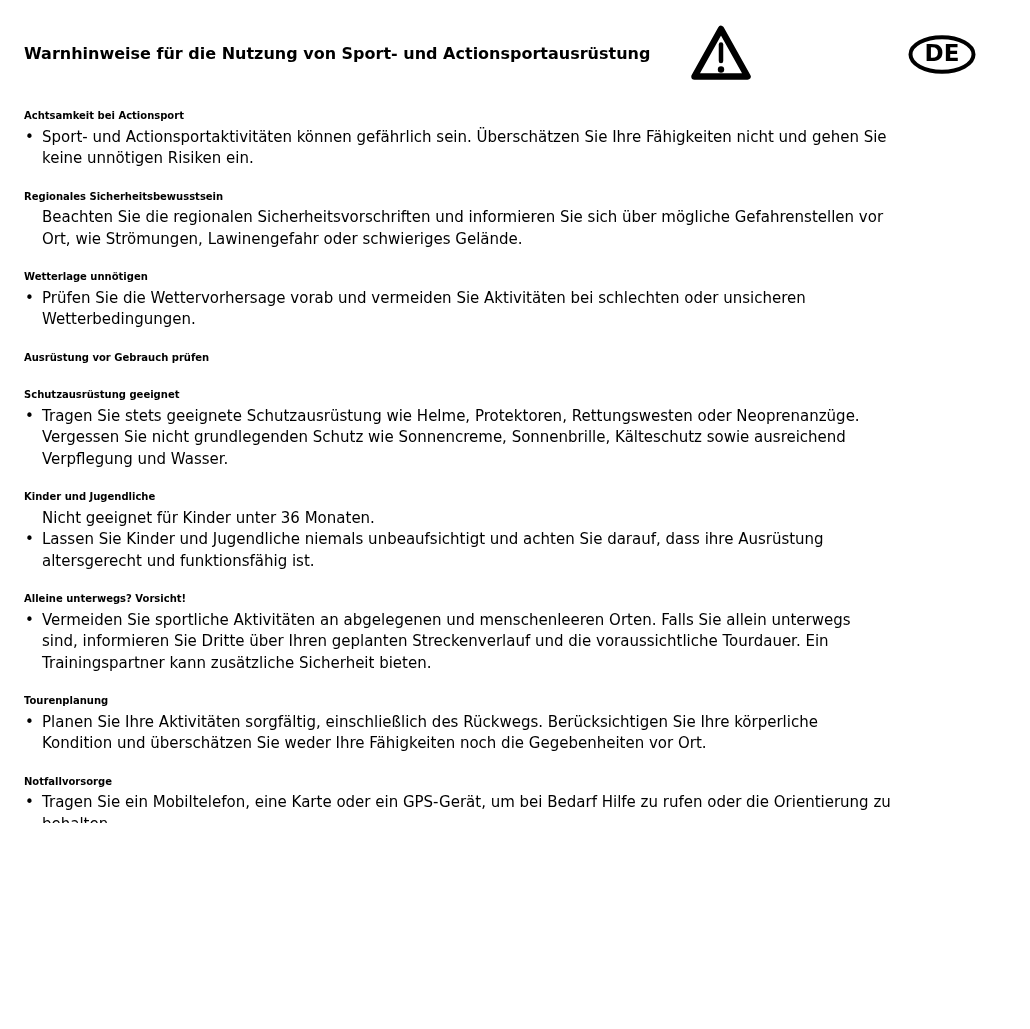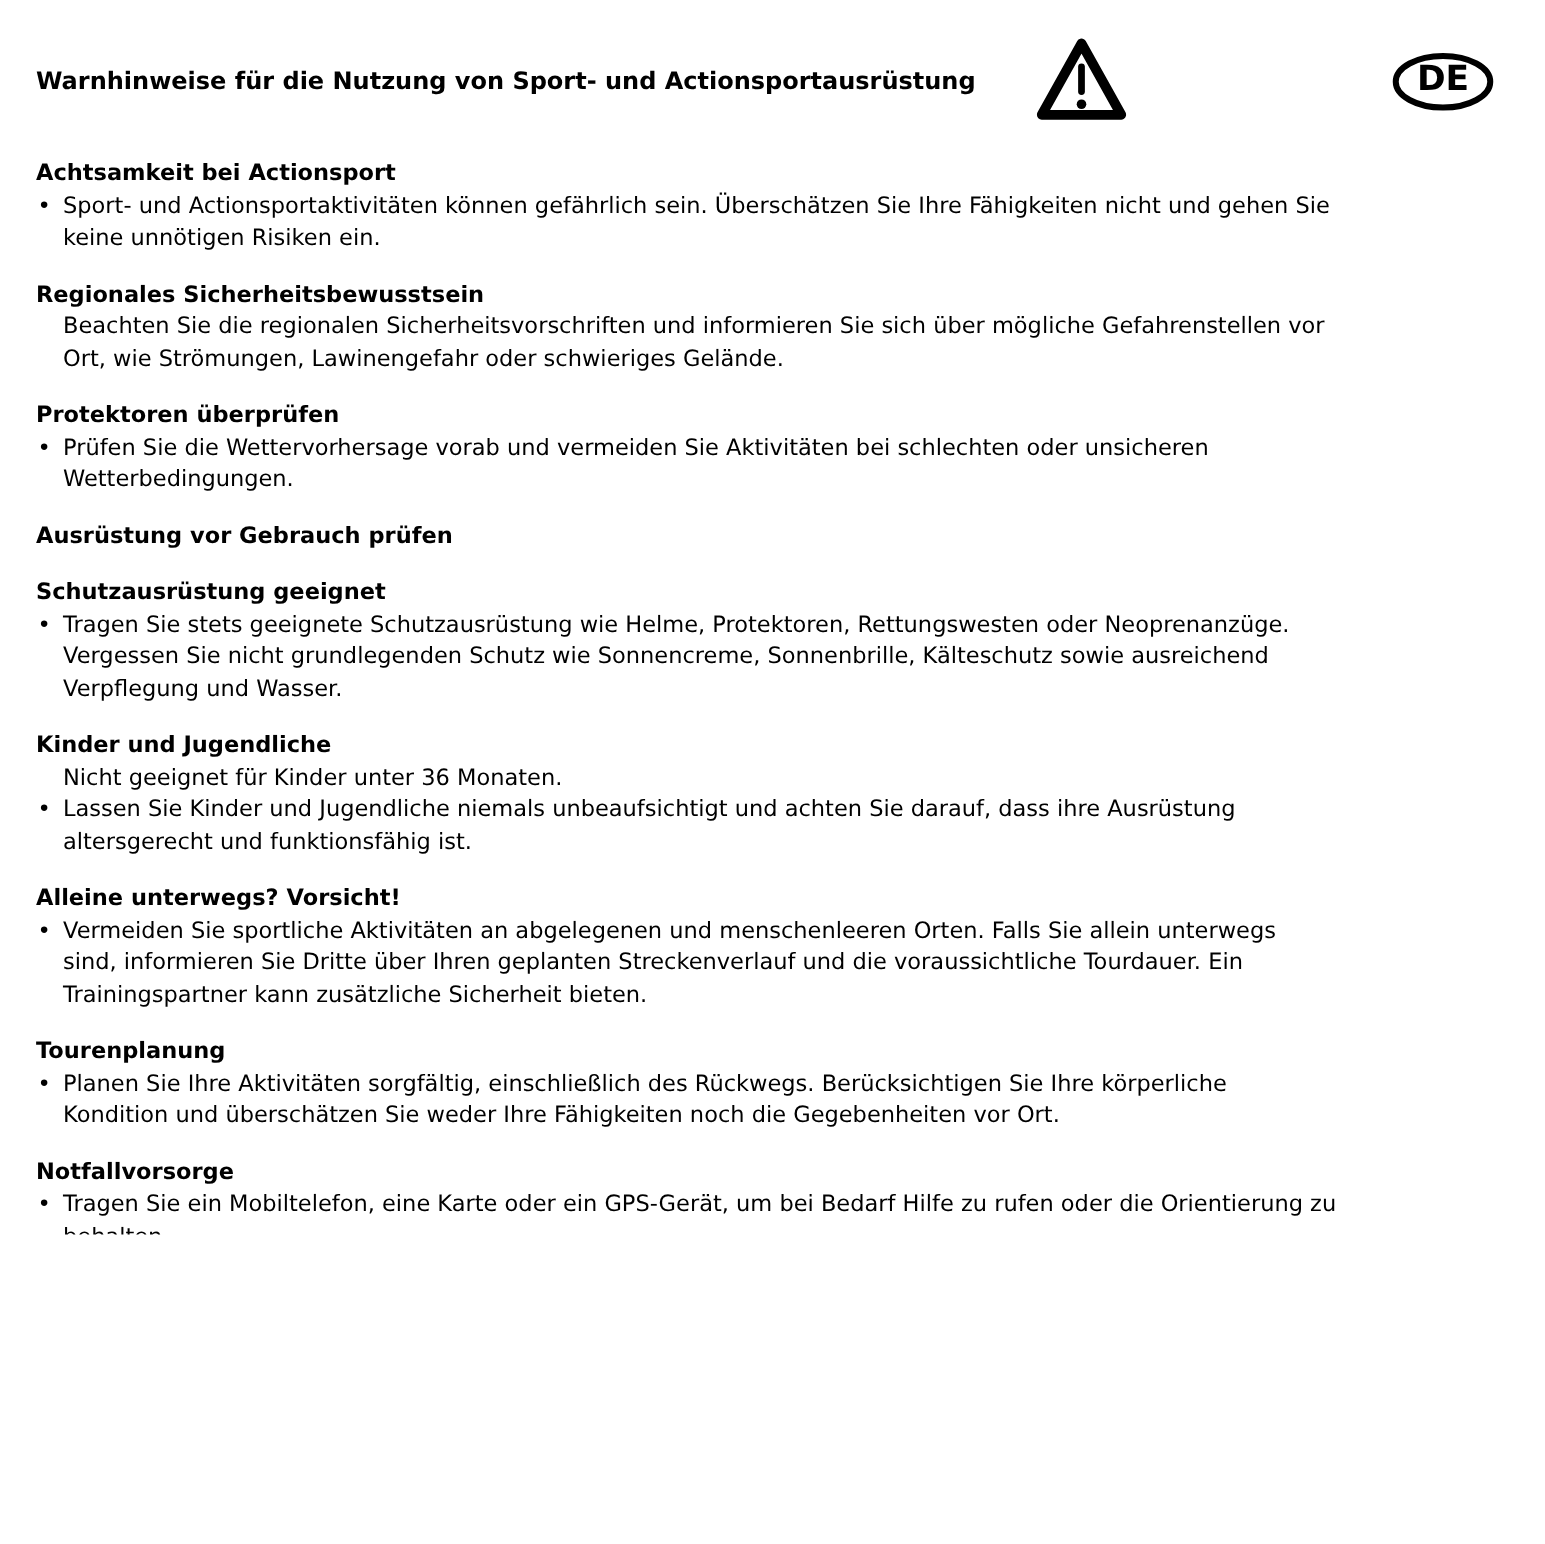--- a/index.html
+++ b/index.html
@@ -16,33 +16,33 @@
 
   
   .doc-header { position: relative; height: 105px; }
   .doc-title {
     position: absolute; left: 24px; top: 43px;
     margin: 0; font-size: 16px; font-weight: bold;
     white-space: nowrap;
   }
   .warning-icon { position: absolute; left: 691px; top: 24px; width: 60px; height: 58px; }
   .warning-icon svg { display: block; width: 100%; height: 100%; }
-  .lang-badge { position: absolute; left: 928px; top: 35px; width: 68px; height: 39px; }
+  .lang-badge { position: absolute; left: 908px; top: 35px; width: 68px; height: 39px; }
   .lang-badge svg { position: absolute; inset: 0; width: 100%; height: 100%; }
   .lang-badge .lang-label {
     position: absolute; inset: 0;
     display: flex; align-items: center; justify-content: center;
     font-weight: bold; font-size: 23px; line-height: 1;
     padding-bottom: 2px;
   }
 
   
   .doc-main { margin: 0 8px 0 24px; }
   .section { margin: 0 0 16px 0; }
-  .section-heading { margin: 0; font-size: 15px; font-weight: bold; line-height: 21.5px; }
+  .section-heading { margin: 0; font-size: 10px; font-weight: bold; line-height: 21.5px; }
   .item { position: relative; padding-left: 18px; white-space: pre-wrap; }
   .item .bullet { position: absolute; left: 1px; top: 0; }
 
   
   .doc-footer { margin: 34px 8px 0 24px; }
   .doc-footer p { margin: 16px; white-space: pre-wrap; }
   .footer-heading { font-weight: bold; }
 </style>
 </head>
 <body>
@@ -73,21 +73,21 @@
         <h2 class="section-heading">Achtsamkeit bei Actionsport</h2>
         <div class="item"><span class="bullet">•</span><span class="item-text">Sport- und Actionsportaktivitäten können gefährlich sein. Überschätzen Sie Ihre Fähigkeiten nicht und gehen Sie
 keine unnötigen Risiken ein.</span></div>
       </section>
       <section class="section">
         <h2 class="section-heading">Regionales Sicherheitsbewusstsein</h2>
         <div class="item no-bullet"><span class="item-text">Beachten Sie die regionalen Sicherheitsvorschriften und informieren Sie sich über mögliche Gefahrenstellen vor
 Ort, wie Strömungen, Lawinengefahr oder schwieriges Gelände.</span></div>
       </section>
       <section class="section">
-        <h2 class="section-heading">Protektoren überprüfen</h2>
+        <h2 class="section-heading">Wetterlage unnötigen</h2>
         <div class="item"><span class="bullet">•</span><span class="item-text">Prüfen Sie die Wettervorhersage vorab und vermeiden Sie Aktivitäten bei schlechten oder unsicheren
 Wetterbedingungen.</span></div>
       </section>
       <section class="section">
         <h2 class="section-heading">Ausrüstung vor Gebrauch prüfen</h2>
       </section>
       <section class="section">
         <h2 class="section-heading">Schutzausrüstung geeignet</h2>
         <div class="item"><span class="bullet">•</span><span class="item-text">Tragen Sie stets geeignete Schutzausrüstung wie Helme, Protektoren, Rettungswesten oder Neoprenanzüge.
 Vergessen Sie nicht grundlegenden Schutz wie Sonnencreme, Sonnenbrille, Kälteschutz sowie ausreichend

